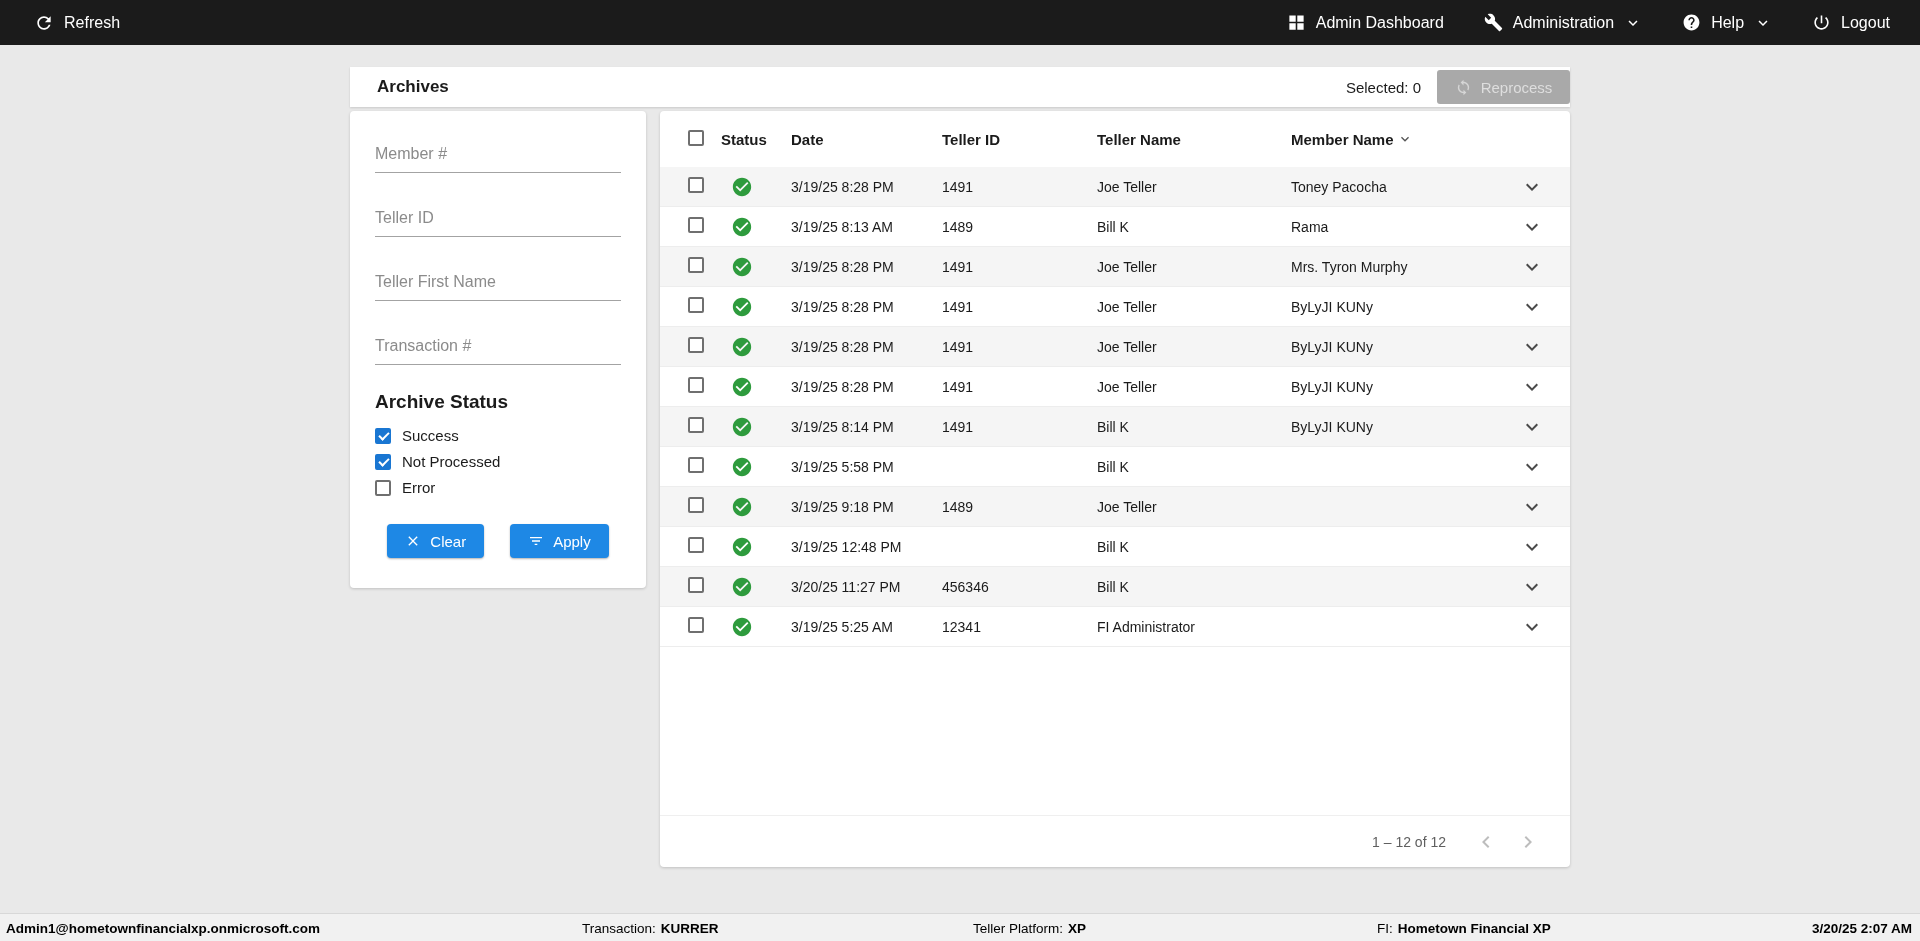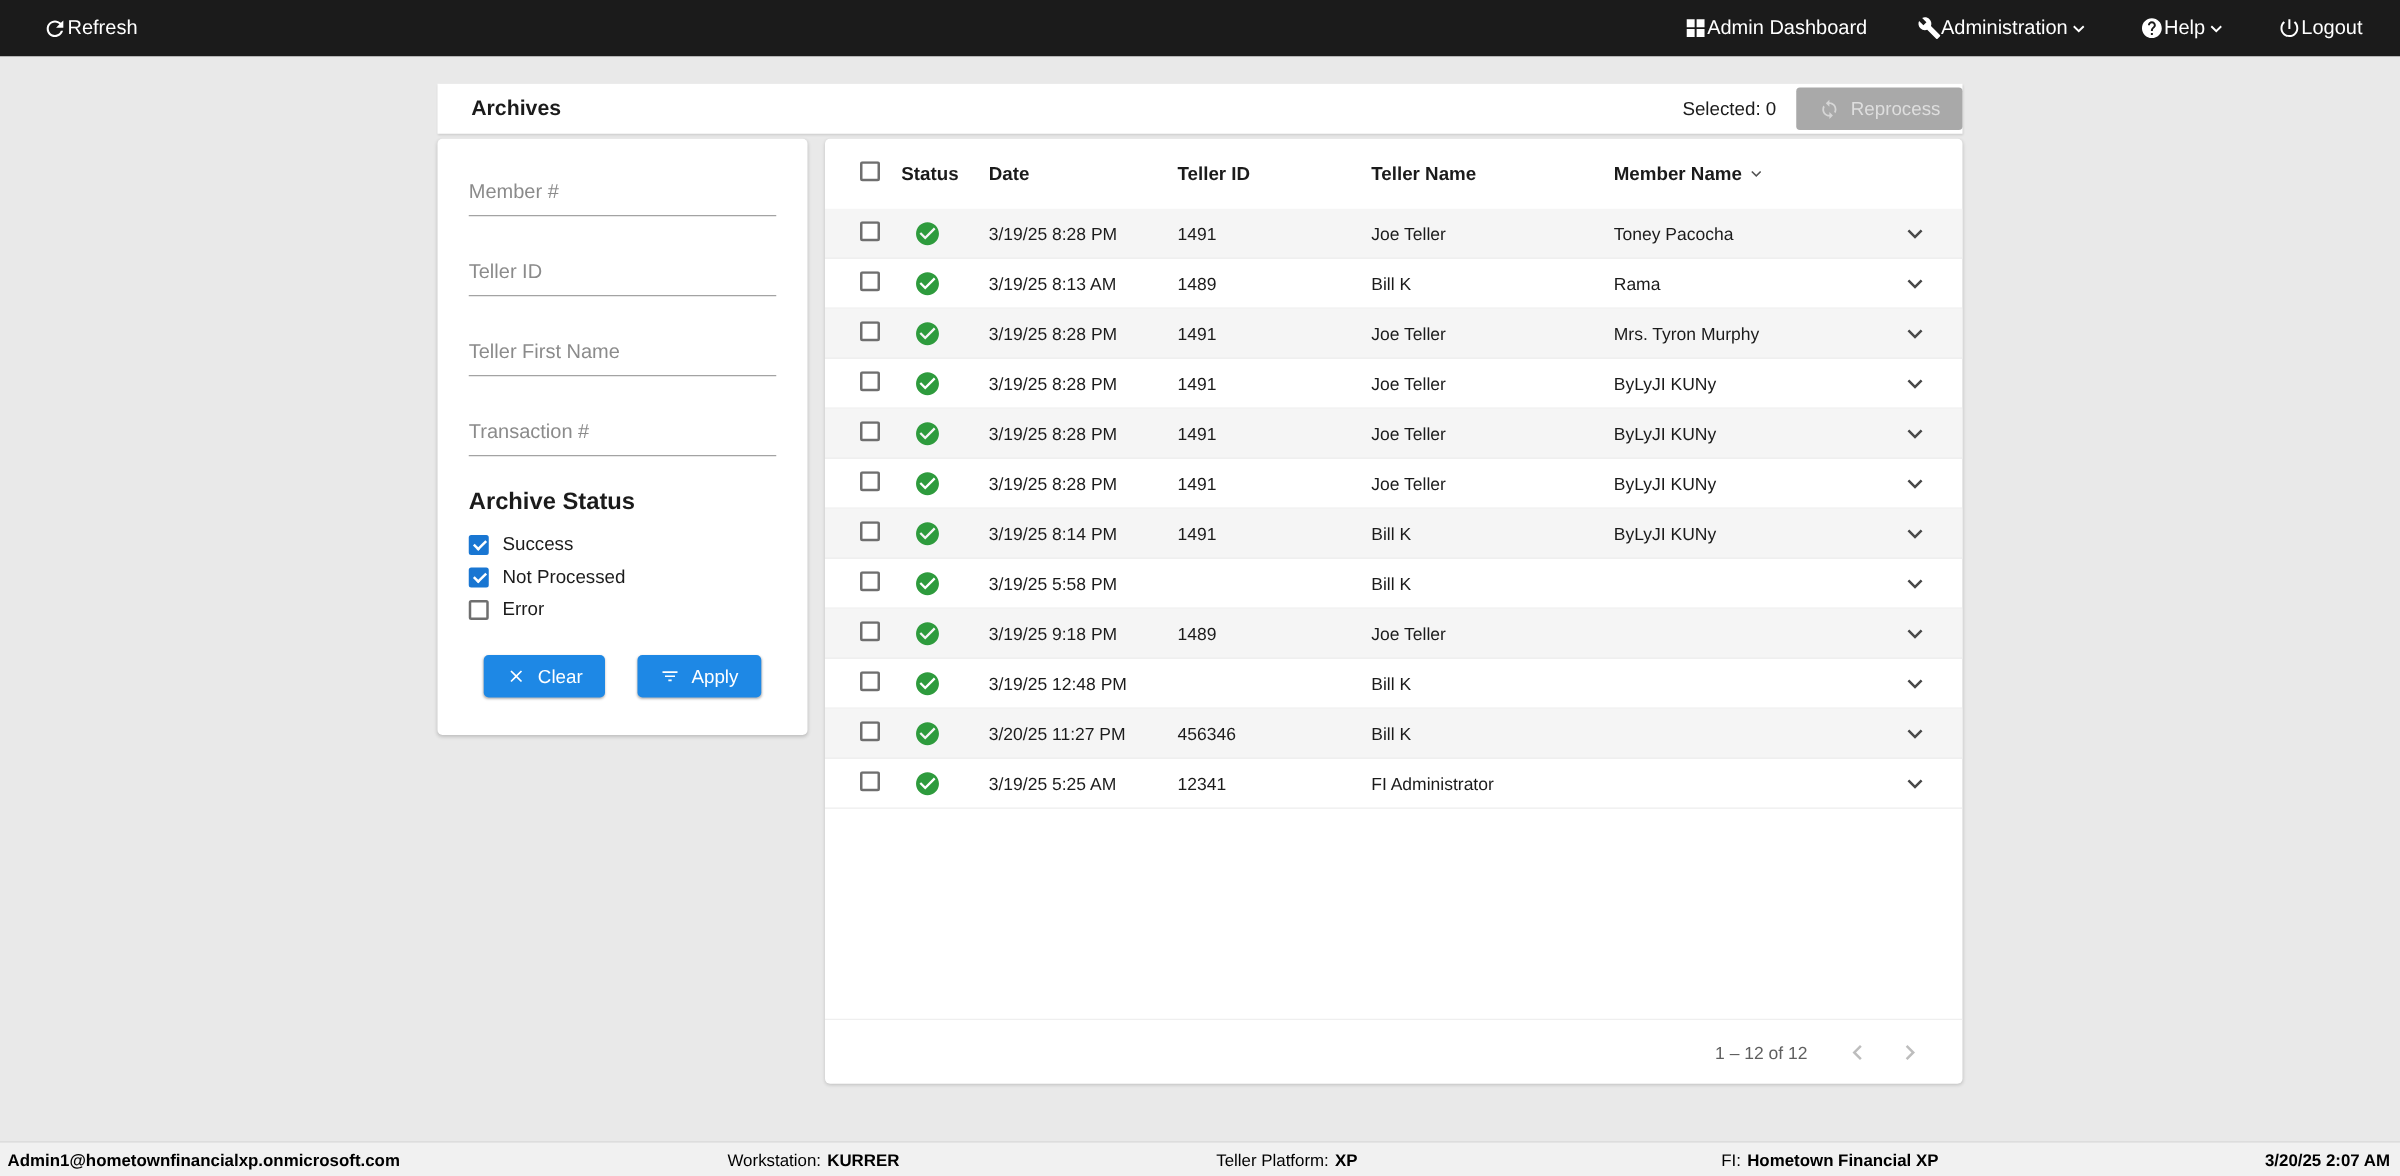--- a/index.html
+++ b/index.html
@@ -12,21 +12,21 @@
   }
   svg { display: block; }
 
   
   .topbar {
     height: 45px; flex: 0 0 auto;
     background: var(--topbar-bg, #1b1b1b);
     color: #fff; display: flex; align-items: center;
     padding: 0 30px 0 34px;
   }
-  .topbar-item { display: flex; align-items: center; font-size: 16px; cursor: pointer; }
+  .topbar-item { display: flex; align-items: center; gap: 10px; font-size: 16px; cursor: pointer; }
   .topbar-item svg { fill: #fff; }
   .topbar-right { margin-left: auto; display: flex; align-items: flex-end; gap: 40px; }
 
   
   .content { flex: 1 1 auto; padding-top: 22px; overflow: hidden; }
   .container { width: 1220px; margin: 0 auto; }
 
   .page-header {
     background: #fff; height: 40px; display: flex; align-items: center;
     padding-left: 27px; box-shadow: 0 1px 2px rgba(0,0,0,.14);
@@ -514,21 +514,21 @@
         </div>
       </section>
 
     </div>
   </div>
 </main>
 
 <footer class="statusbar">
   <span class="sb-item sb-user">Admin1@hometownfinancialxp.onmicrosoft.com</span>
   <span class="sb-item sb-ws">
-    <span>Workstation:</span>
+    <span>Transaction:</span>
     <b>KURRER</b>
   </span>
   <span class="sb-item sb-platform">
     <span>Teller Platform:</span>
     <b>XP</b>
   </span>
   <span class="sb-item sb-fi">
     <span>FI:</span>
     <b>Hometown Financial XP</b>
   </span>

